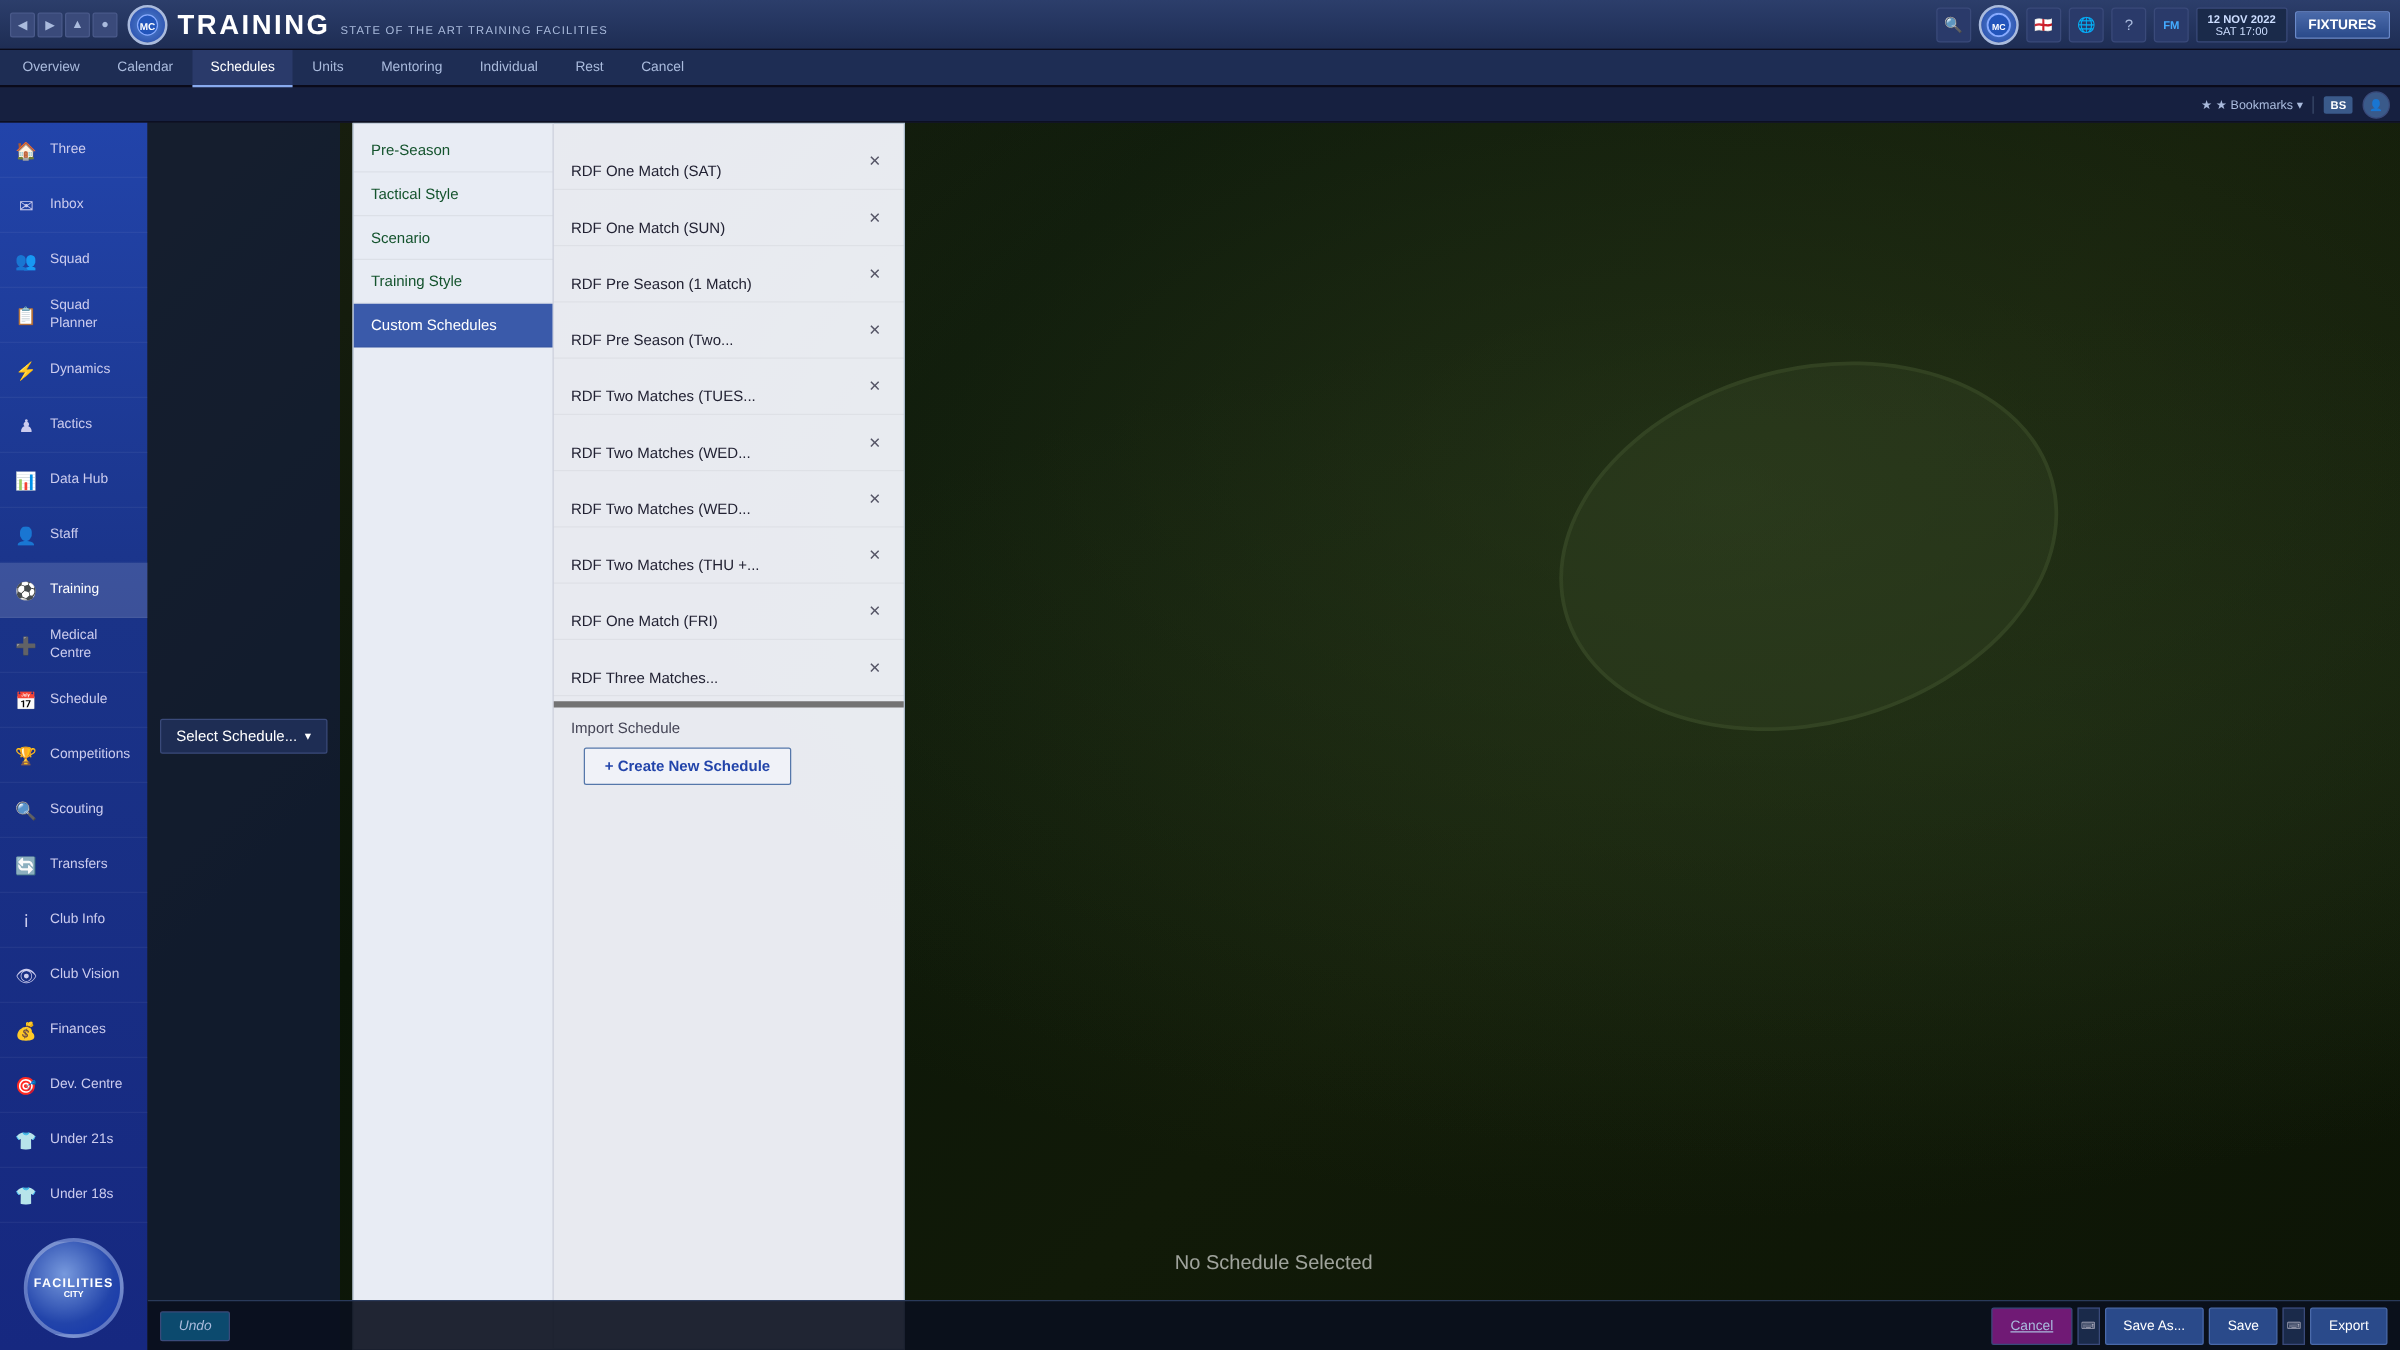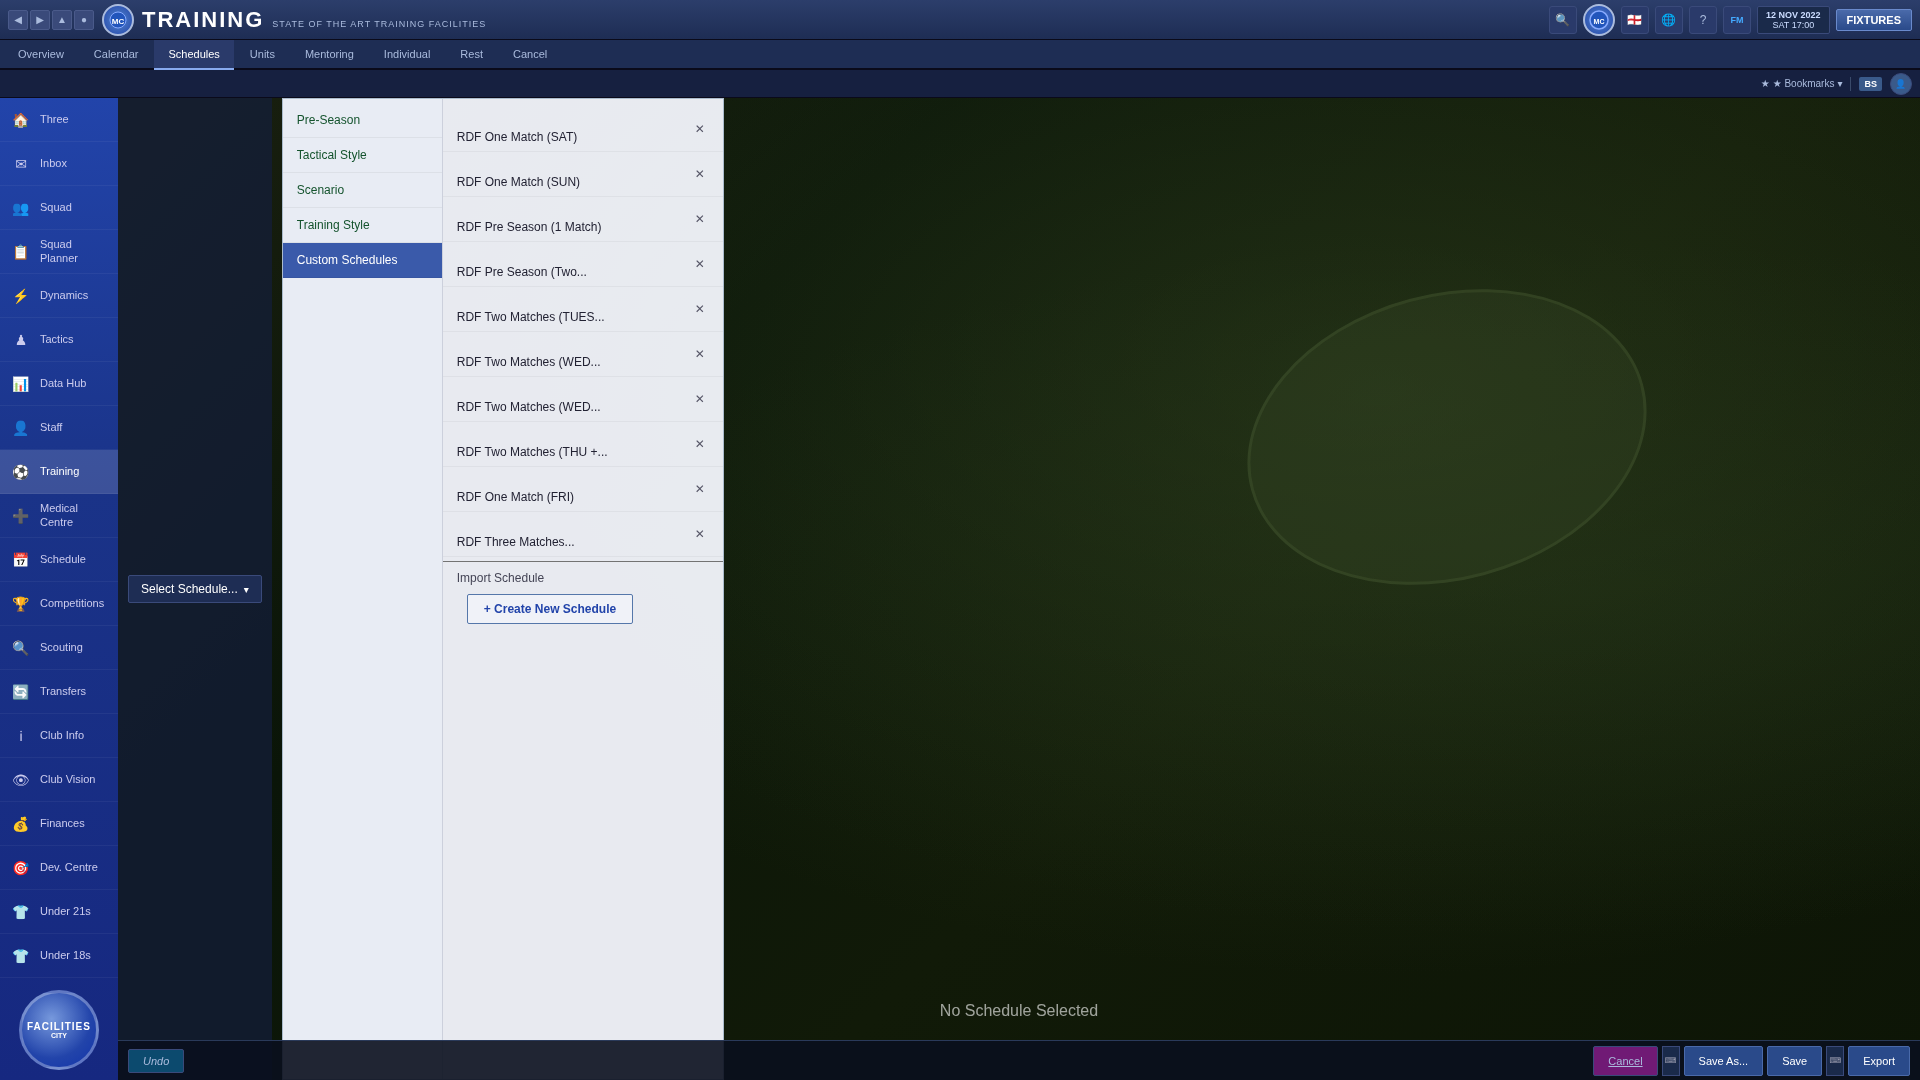--- a/index.html
+++ b/index.html
@@ -363,21 +363,21 @@
       padding: 0 4px;
       cursor: pointer;
       line-height: 1;
     }
 
     .import-schedule {
       padding: 9px 14px;
       font-size: 12px;
       color: #445;
       cursor: pointer;
-      border-top: 1px solid #737373;
+      border-top: 5px solid #737373;
       margin-top: 4px;
     }
 
     .create-schedule-btn {
       margin: 0 14px 10px 14px;
       background: #f0f2f8;
       border: 1px solid #5577aa;
       color: #2244aa;
       padding: 7px 16px;
       font-size: 12px;

